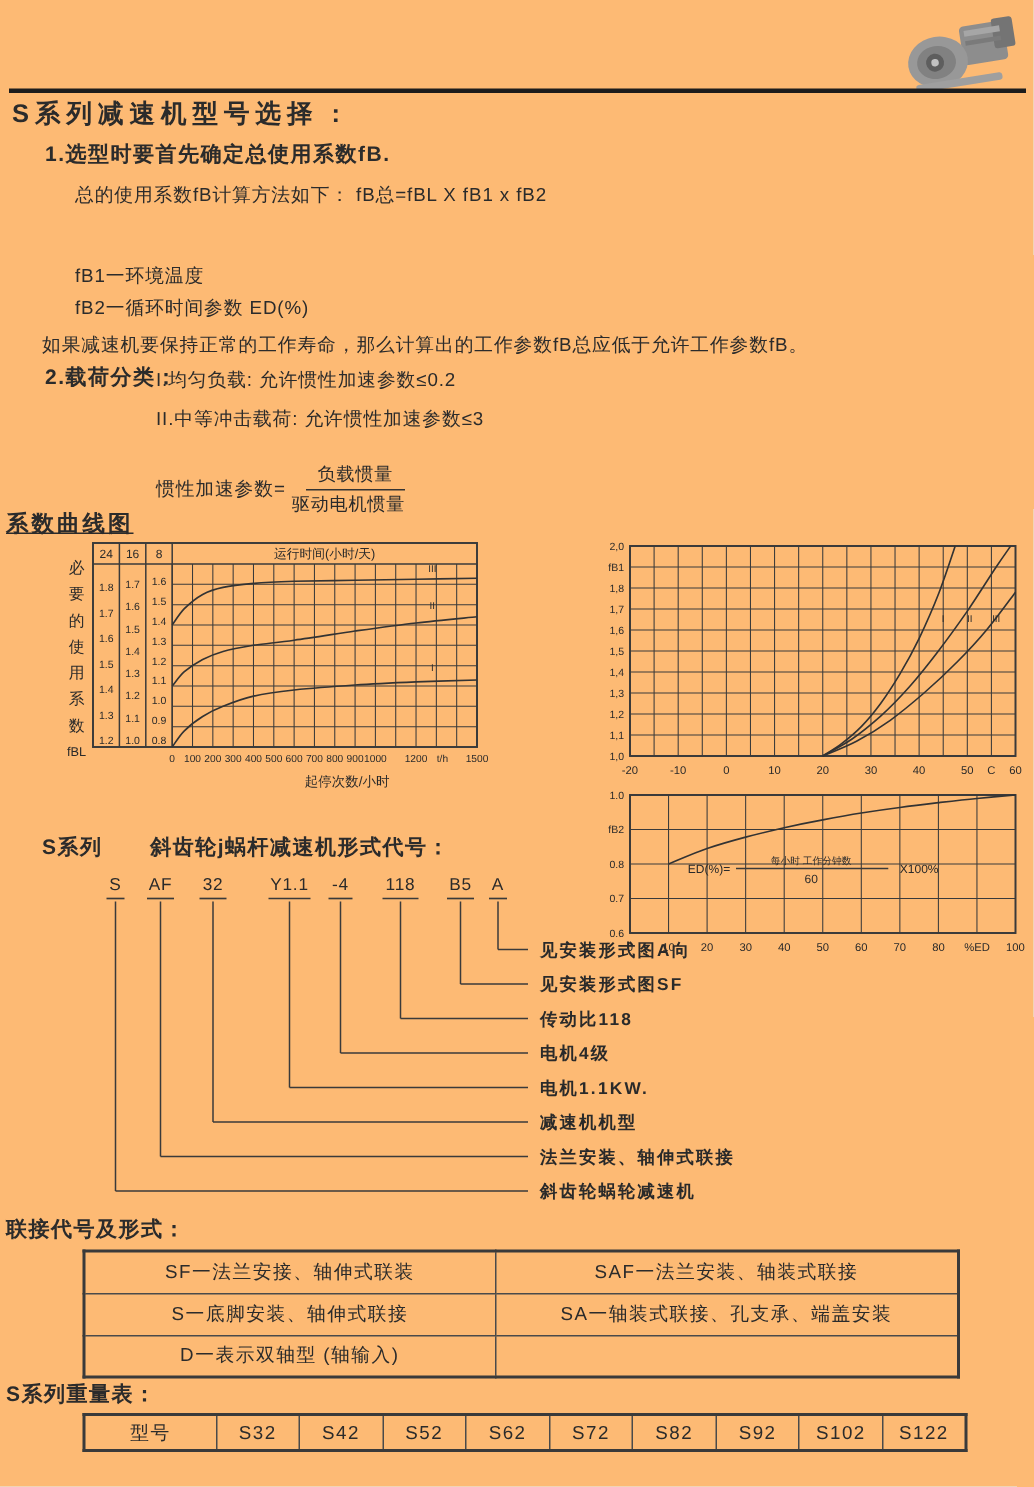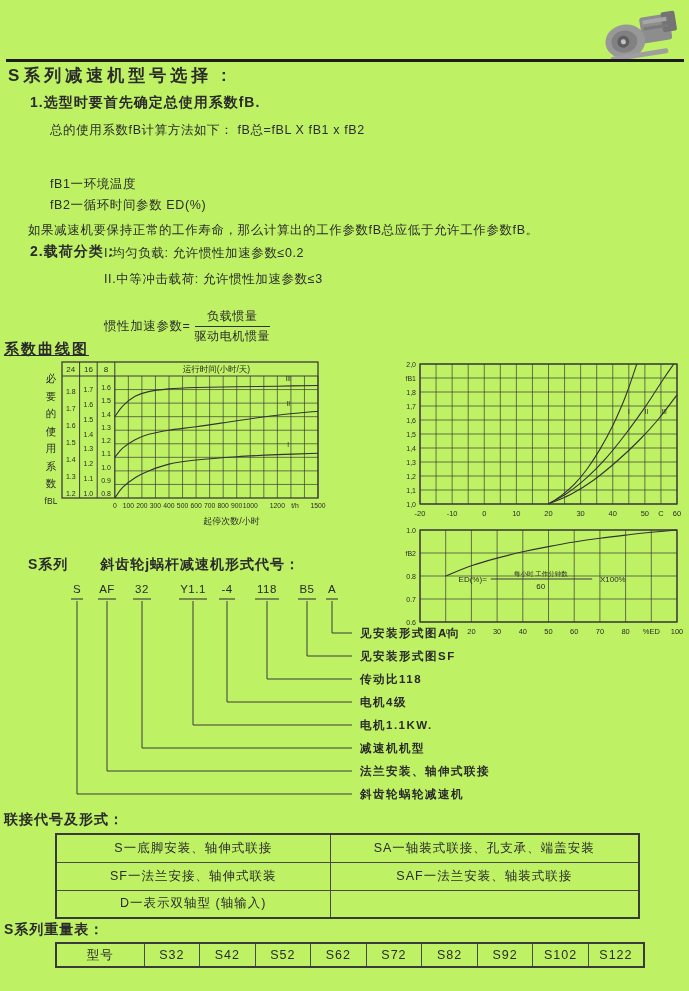--- a/index.html
+++ b/index.html
@@ -1,25 +1,25 @@
 <!DOCTYPE html>
 <html><head>
 <meta charset="utf-8">
 <style>
   html,body{margin:0;padding:0;background:#e8e8e8;}
-  #page{position:relative;width:689px;height:991px;background:#bef264;overflow:hidden;
+  #page{position:relative;width:689px;height:991px;background:#fdba74;overflow:hidden;
         font-family:"Liberation Sans","DejaVu Sans",sans-serif;color:#2b2b2b;}
   .abs{position:absolute;}
   .b{font-weight:bold;}
   .t12{font-size:12.5px;letter-spacing:0.6px;}
   .t14{font-size:14px;letter-spacing:1px;}
   .t15{font-size:15px;letter-spacing:2px;}
   .title{font-size:17px;letter-spacing:4px;font-weight:bold;}
   .rule{height:3px;background:#1c1c1c;}
-  .frac{display:inline-flex;flex-direction:column;text-align:center;vertical-align:middle;margin-left:4px;}
+  .frac{display:inline-flex;flex-direction:column;text-align:center;vertical-align:middle;margin-left:4px;align-items:flex-end;}
   .frac .num{padding:0 8px 1px 8px;border-bottom:1.5px solid #333;}
   .frac .den{padding-top:1px;}
   table{border-collapse:collapse;table-layout:fixed;}
   .doc-table{border:2px solid #3a3a3a;}
   .doc-table td{border:1.2px solid #4a4a4a;text-align:center;font-size:12.5px;letter-spacing:1px;
                 color:#2b2b2b;padding:0;overflow:hidden;white-space:nowrap;}
   svg text{font-family:"Liberation Sans","DejaVu Sans",sans-serif;fill:#2a2a2a;}
 </style>
 </head>
 <body>
@@ -301,26 +301,26 @@
     </svg>
 
   <div class="abs t14 b" style="left:4px;top:811px;">联接代号及形式：</div>
   <table class="abs doc-table" style="left:55px;top:833px;width:585px;">
     <colgroup>
         <col style="width:47%">
         <col style="width:53%">
       </colgroup>
     <tbody>
         <tr style="height:28px;">
+      <td>SF一法兰安接、轴伸式联装</td>
+      <td>SAF一法兰安装、轴装式联接</td>
+    </tr>
+    <tr style="height:28px;">
       <td>S一底脚安装、轴伸式联接</td>
       <td>SA一轴装式联接、孔支承、端盖安装</td>
-    </tr>
-    <tr style="height:28px;">
-      <td>SF一法兰安接、轴伸式联装</td>
-      <td>SAF一法兰安装、轴装式联接</td>
     </tr>
     <tr style="height:28px;">
       <td>D一表示双轴型 (轴输入)</td>
       <td></td>
     </tr>
   </tbody>
     </table>
 
   <div class="abs t14 b" style="left:4px;top:921px;">S系列重量表：</div>
   <table class="abs doc-table" style="left:55px;top:942px;width:590px;">

